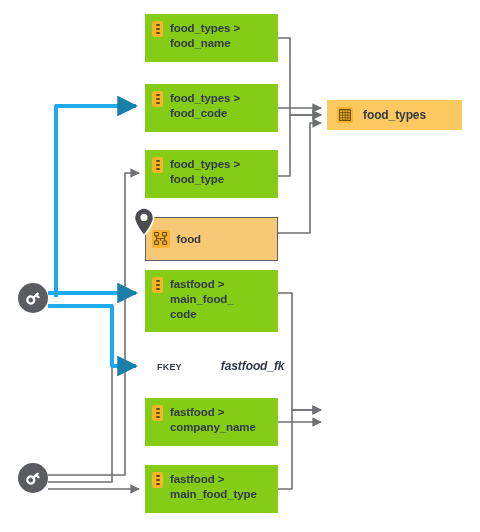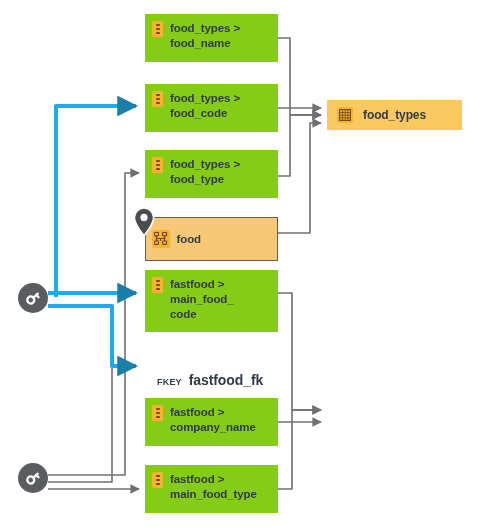--- a/index.html
+++ b/index.html
@@ -79,22 +79,23 @@
     background:#f6b42e;border-radius:2px;position:relative;
   }
   .ico-tbl svg{position:absolute;left:2px;top:2px;}
 
   
   .fkey-node{position:absolute;display:flex;align-items:baseline;}
   .fkey-node .kind{
     font-size:9px;font-weight:bold;color:#333a45;letter-spacing:0.2px;
   }
   .fkey-node .label{
-    font-size:14px;font-weight:bold;color:#333a45;margin-left:7px;
+    font-size:12px;font-weight:bold;color:#333a45;margin-left:7px;
     letter-spacing:-0.1px;
+    font-style:italic;
   }
 
   
   .key-badge{
     position:absolute;width:30px;height:30px;border-radius:50%;
     background:#5a5c60;display:flex;align-items:center;justify-content:center;
   }
   .key-badge svg{display:block;}
 
   
@@ -202,21 +203,21 @@
     <span class="ico-col">
         <i></i>
         <i></i>
         <i></i>
       </span>
     <span class="label">fastfood &gt;
 main_food_
 code</span>
   </div>
 
-  <div class="fkey-node" style="left:157px;top:372px;">
+  <div class="fkey-node" style="left:157px;top:359px;gap:32px;">
     <span class="kind">FKEY</span>
     <span class="label">fastfood_fk</span>
   </div>
 
   <div class="col-node" style="left:145px;top:398px;width:133px;height:48px;">
     <span class="ico-col">
         <i></i>
         <i></i>
         <i></i>
       </span>

